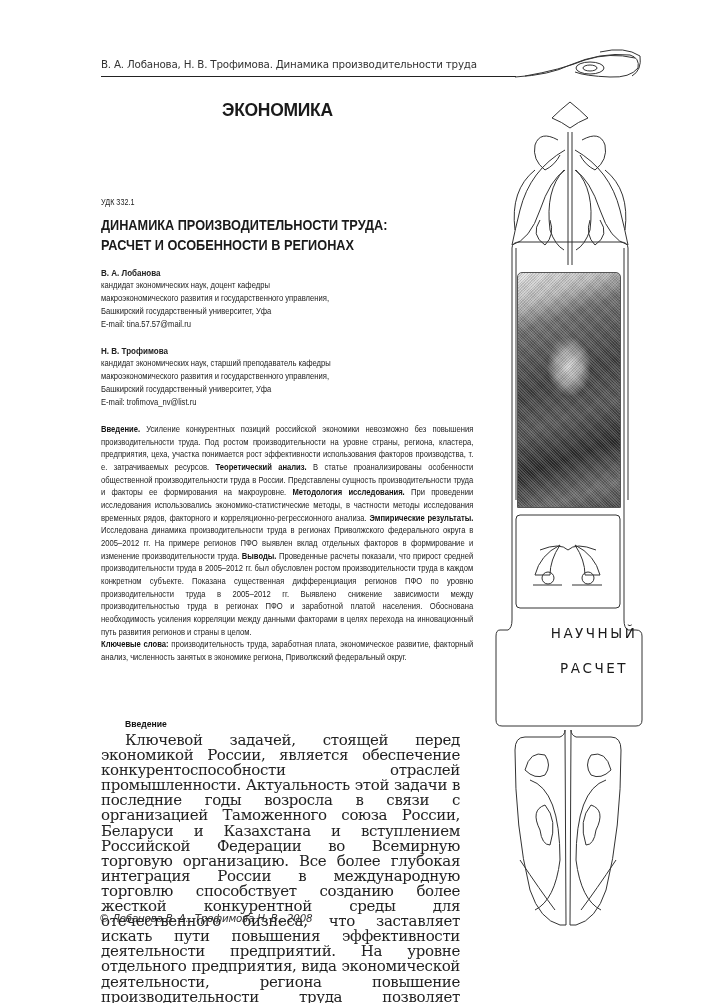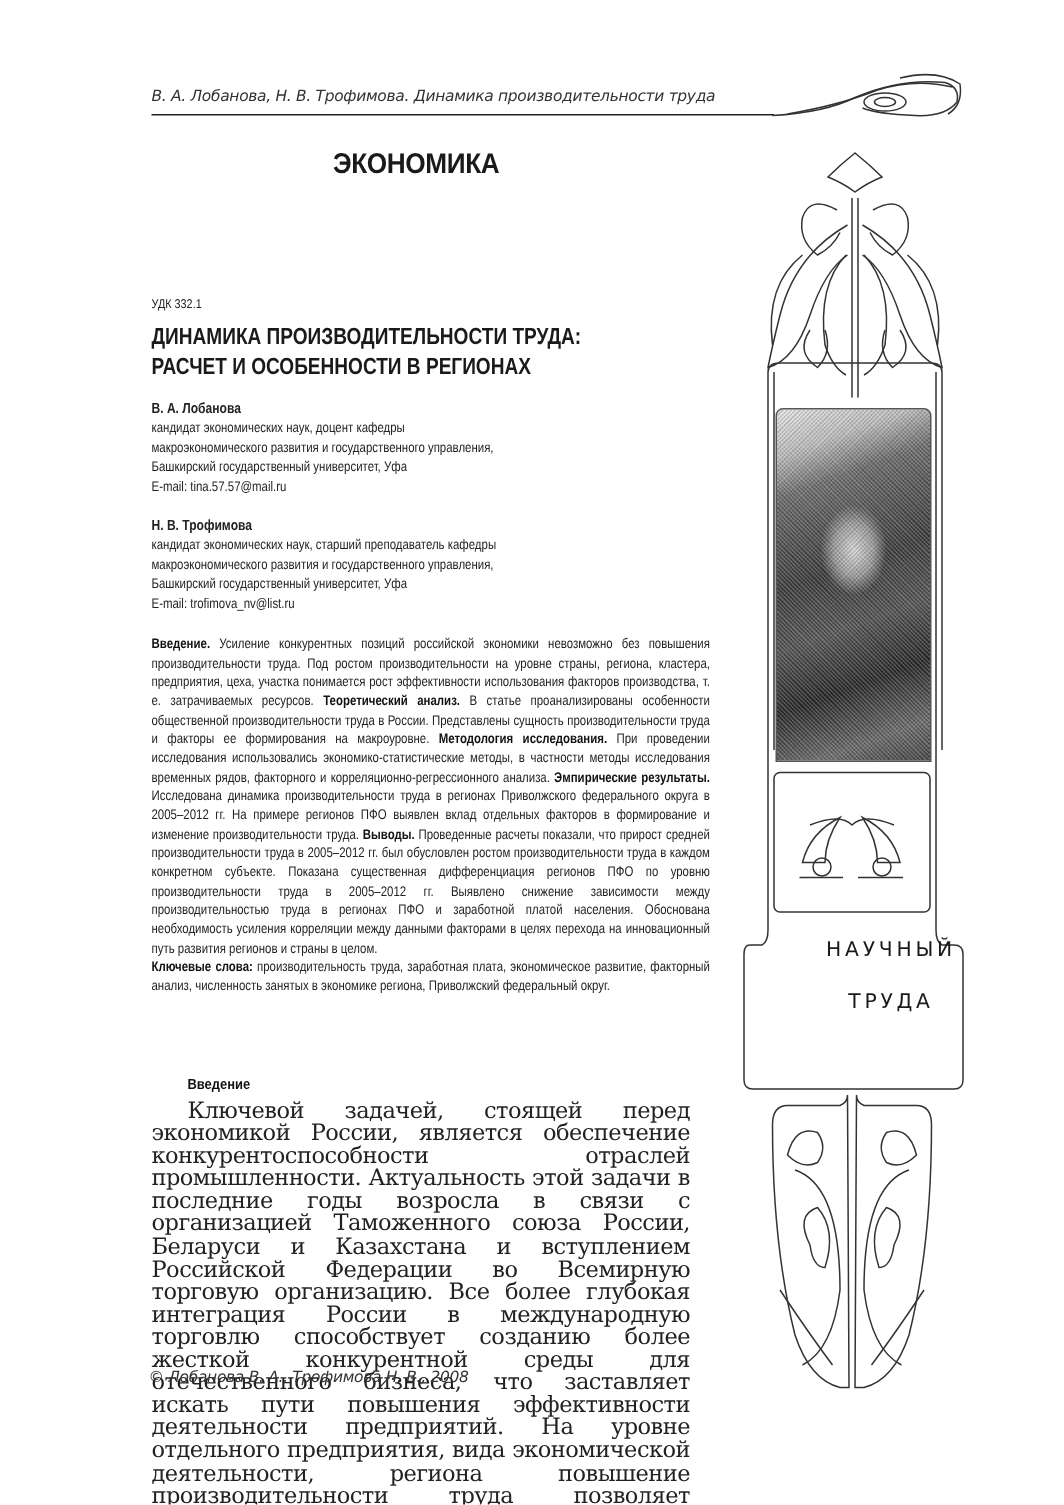--- a/index.html
+++ b/index.html
@@ -1,19 +1,19 @@
 <!DOCTYPE html>
 <html><head>
 <meta charset="utf-8">
 <style>
   html, body { margin: 0; padding: 0; background: #ffffff; }
   body { width: 709px; height: 1003px; position: relative; overflow: hidden; color: #1a1a1a; }
   .running-head {
     position: absolute; left: 101px; top: 58px;
-    font-family: "DejaVu Sans", sans-serif; font-style: italic; font-size: 10.3px; color: #333;
+    font-family: "DejaVu Sans", sans-serif; font-size: 10.3px; color: #333;
     letter-spacing: -0.2px;
   }
   .head-rule { position: absolute; left: 101px; top: 76px; width: 415px; height: 1px; background: #222; }
   .section-title {
     position: absolute; left: 222px; top: 99px;
     font-family: "Liberation Sans", sans-serif; font-weight: bold; font-size: 19px; color: #1a1a1a;
     letter-spacing: -0.3px; transform: scaleX(0.92); transform-origin: left;
   }
   .udk {
     position: absolute; left: 101px; top: 197px;
@@ -165,13 +165,13 @@
     <path d="M40 750 Q70 760 70 830 Q65 870 45 880"></path>
     <path d="M116 750 Q86 760 86 830 Q91 870 111 880"></path>
     <path d="M30 830 Q50 860 65 880"></path>
       <path d="M126 830 Q106 860 91 880"></path>
   </g>
 </svg>
 
 <div class="photo"></div>
 
 <div class="rubric-text" style="top:625px">НАУЧНЫЙ</div>
-<div class="rubric-text" style="top:660px">ТРУДА</div>
+<div class="rubric-text" style="top:660px">РАСЧЕТ</div>
 
 </body></html>

